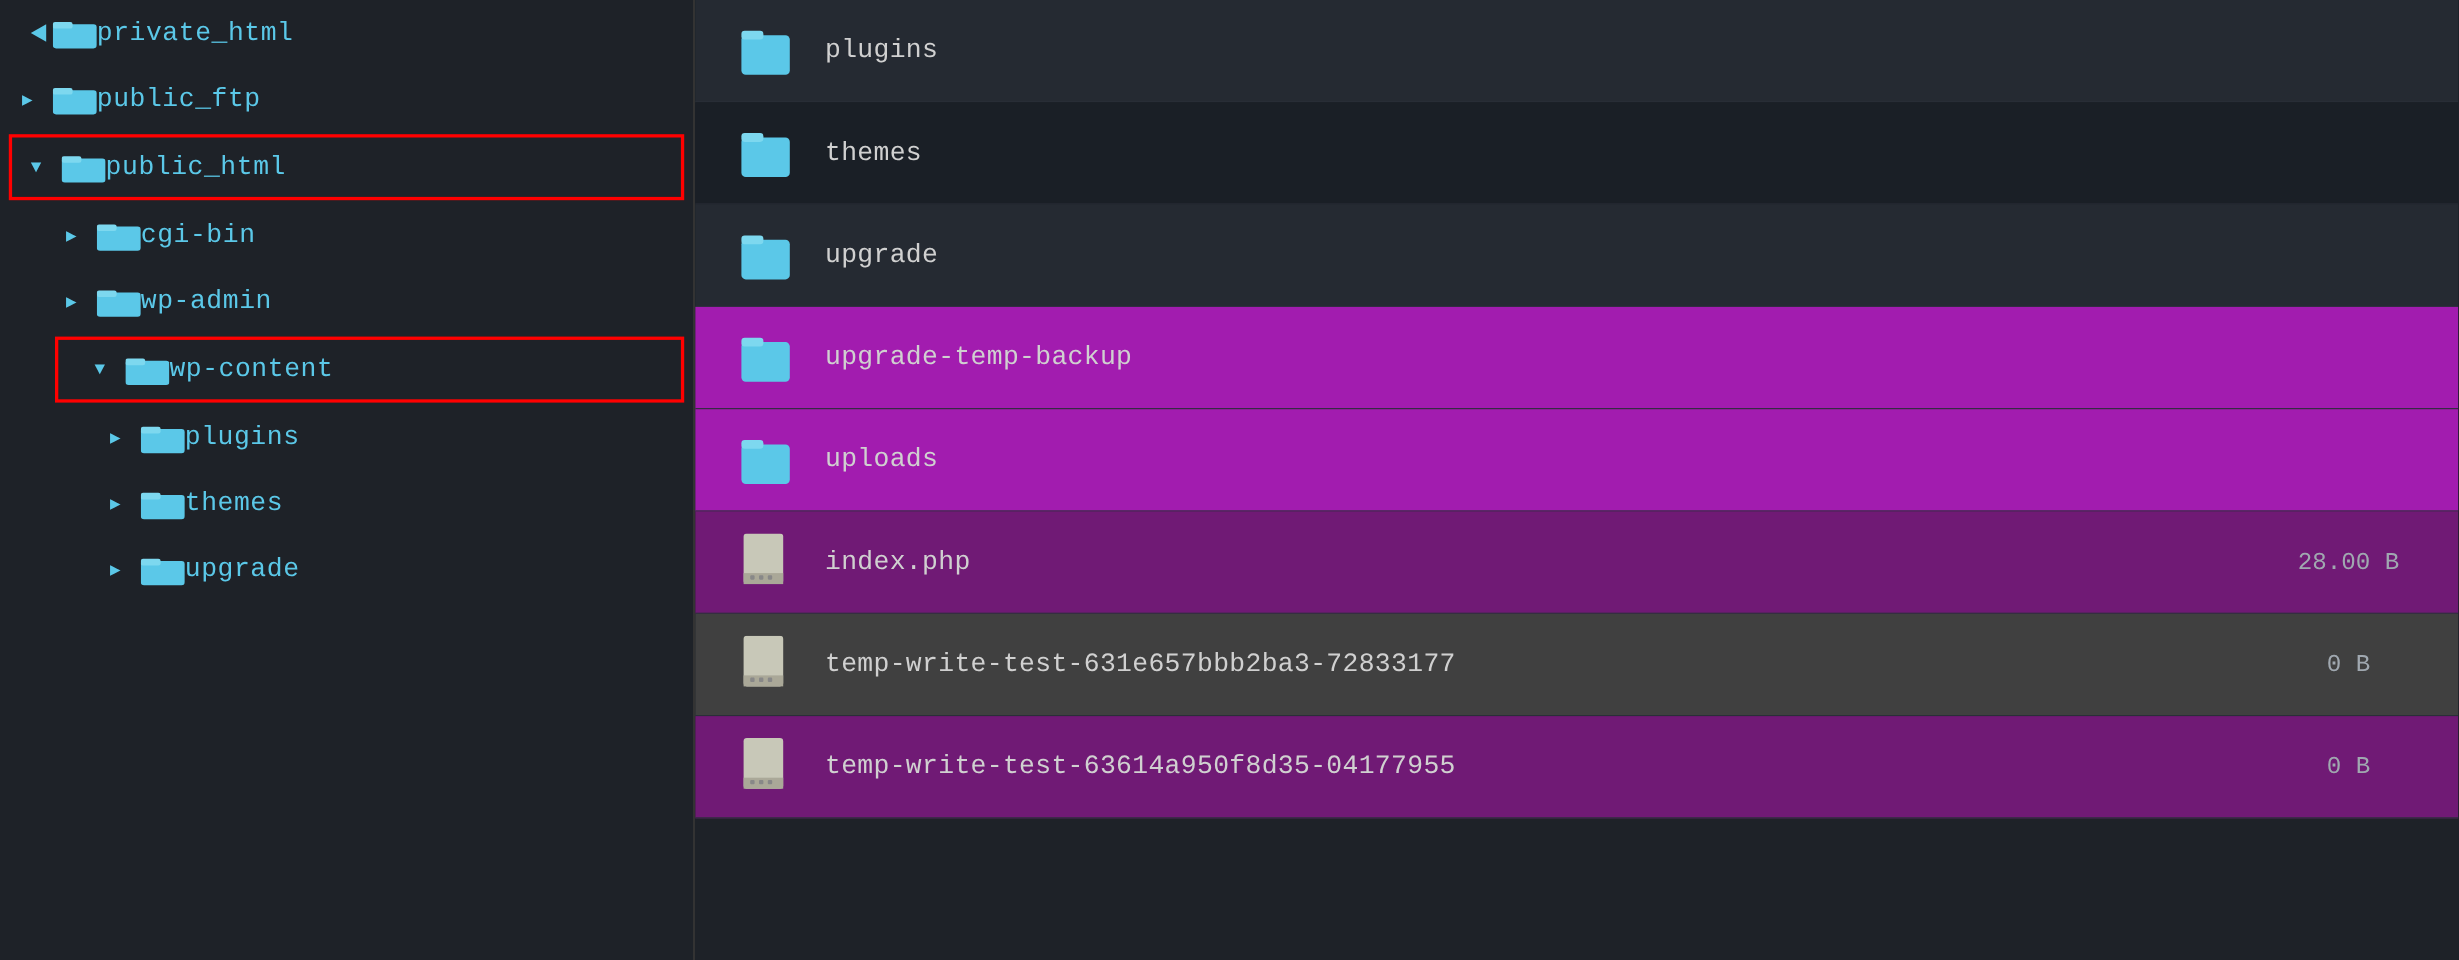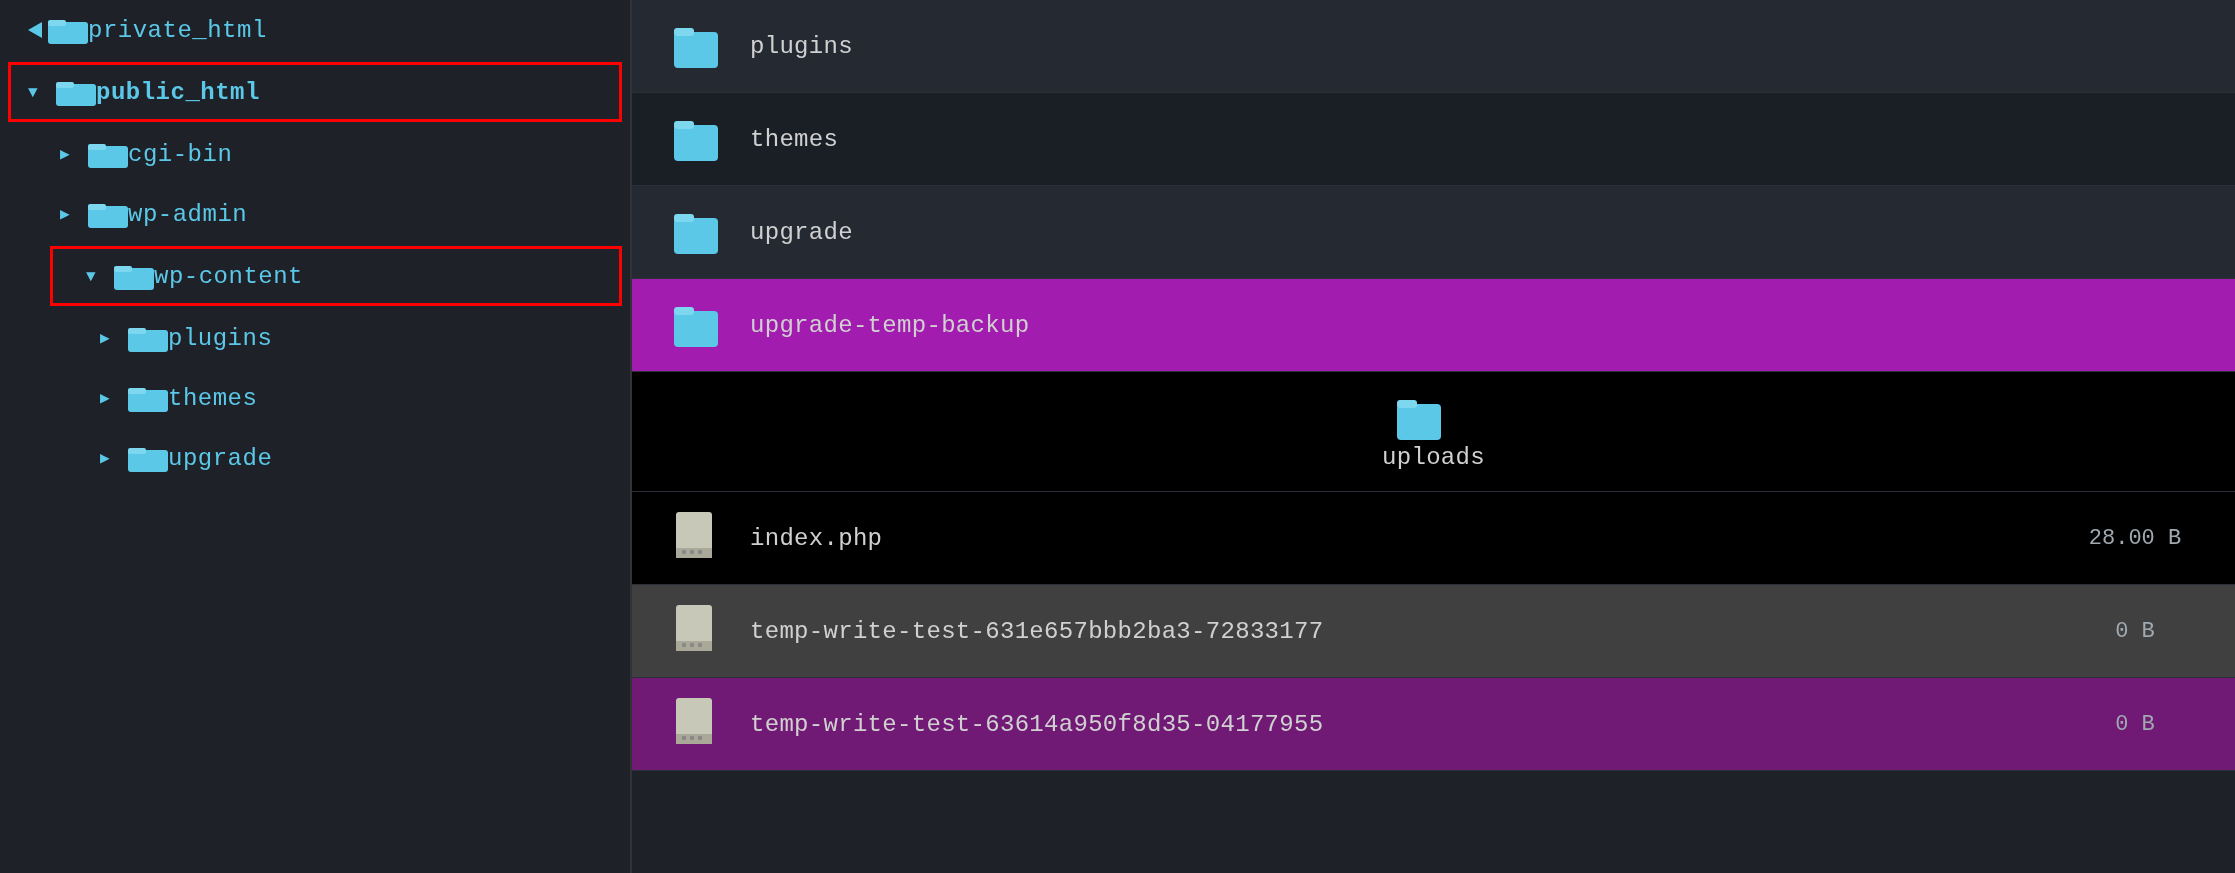--- a/index.html
+++ b/index.html
@@ -118,22 +118,32 @@
         <polygon points="22,6 8,14 22,22" fill="#5bc8e8"></polygon>
       </svg>
     </span>
     <svg class="folder-svg" viewBox="0 0 40 32">
       <rect x="0" y="8" width="40" height="22" rx="3" fill="#5bc8e8"></rect>
       <rect x="0" y="6" width="18" height="6" rx="2" fill="#7dd8ef"></rect>
     </svg>
     <span class="item-label">private_html</span>
   </div>
 
-
-  <div style="outline: 3px solid red; outline-offset: -3px; margin: 2px 8px; font-weight: bold;">
+  <div class="tree-item indent-0">
+    <span class="arrow">
+      <span class="arrow-right"></span>
+    </span>
+    <svg class="folder-svg" viewBox="0 0 40 32">
+      <rect x="0" y="8" width="40" height="22" rx="3" fill="#5bc8e8"></rect>
+      <rect x="0" y="6" width="18" height="6" rx="2" fill="#7dd8ef"></rect>
+    </svg>
+    <span class="item-label">public_ftp</span>
+  </div>
+
+  <div style="outline: 3px solid red; outline-offset: -3px; margin: 2px 8px;">
     <div class="tree-item indent-0" style="padding-left:20px;">
       <span class="arrow">
         <span class="arrow-down"></span>
       </span>
       <svg class="folder-svg" viewBox="0 0 40 32">
         <rect x="0" y="8" width="40" height="22" rx="3" fill="#5bc8e8"></rect>
         <rect x="0" y="6" width="18" height="6" rx="2" fill="#7dd8ef"></rect>
       </svg>
       <span class="item-label">public_html</span>
     </div>
@@ -240,30 +250,30 @@
 
   <div class="right-row" style="background:#a21caf;">
     <svg class="file-icon" viewBox="0 0 44 52">
       <rect x="0" y="12" width="44" height="36" rx="4" fill="#5bc8e8"></rect>
       <rect x="0" y="8" width="20" height="8" rx="3" fill="#7dd8ef"></rect>
     </svg>
     <span class="row-label">upgrade-temp-backup</span>
     <span class="row-size"></span>
   </div>
 
-  <div class="right-row" style="background:#000000;flex-direction:column;">
+  <div class="right-row" style="background:#a21caf;">
     <svg class="file-icon" viewBox="0 0 44 52">
       <rect x="0" y="12" width="44" height="36" rx="4" fill="#5bc8e8"></rect>
       <rect x="0" y="8" width="20" height="8" rx="3" fill="#7dd8ef"></rect>
     </svg>
     <span class="row-label">uploads</span>
     <span class="row-size"></span>
   </div>
 
-  <div class="right-row" style="background:#000000;">
+  <div class="right-row" style="background:#701a75;">
     <svg class="file-icon" viewBox="0 0 44 52">
       <rect x="2" y="0" width="36" height="46" rx="3" fill="#c8c8b8"></rect>
       <rect x="2" y="36" width="36" height="10" rx="0 0 3 3" fill="#aaa898"></rect>
       <rect x="8" y="38" width="4" height="4" rx="1" fill="#888"></rect>
       <rect x="16" y="38" width="4" height="4" rx="1" fill="#888"></rect>
       <rect x="24" y="38" width="4" height="4" rx="1" fill="#888"></rect>
     </svg>
     <span class="row-label">index.php</span>
     <span class="row-size">28.00 B</span>
   </div>

